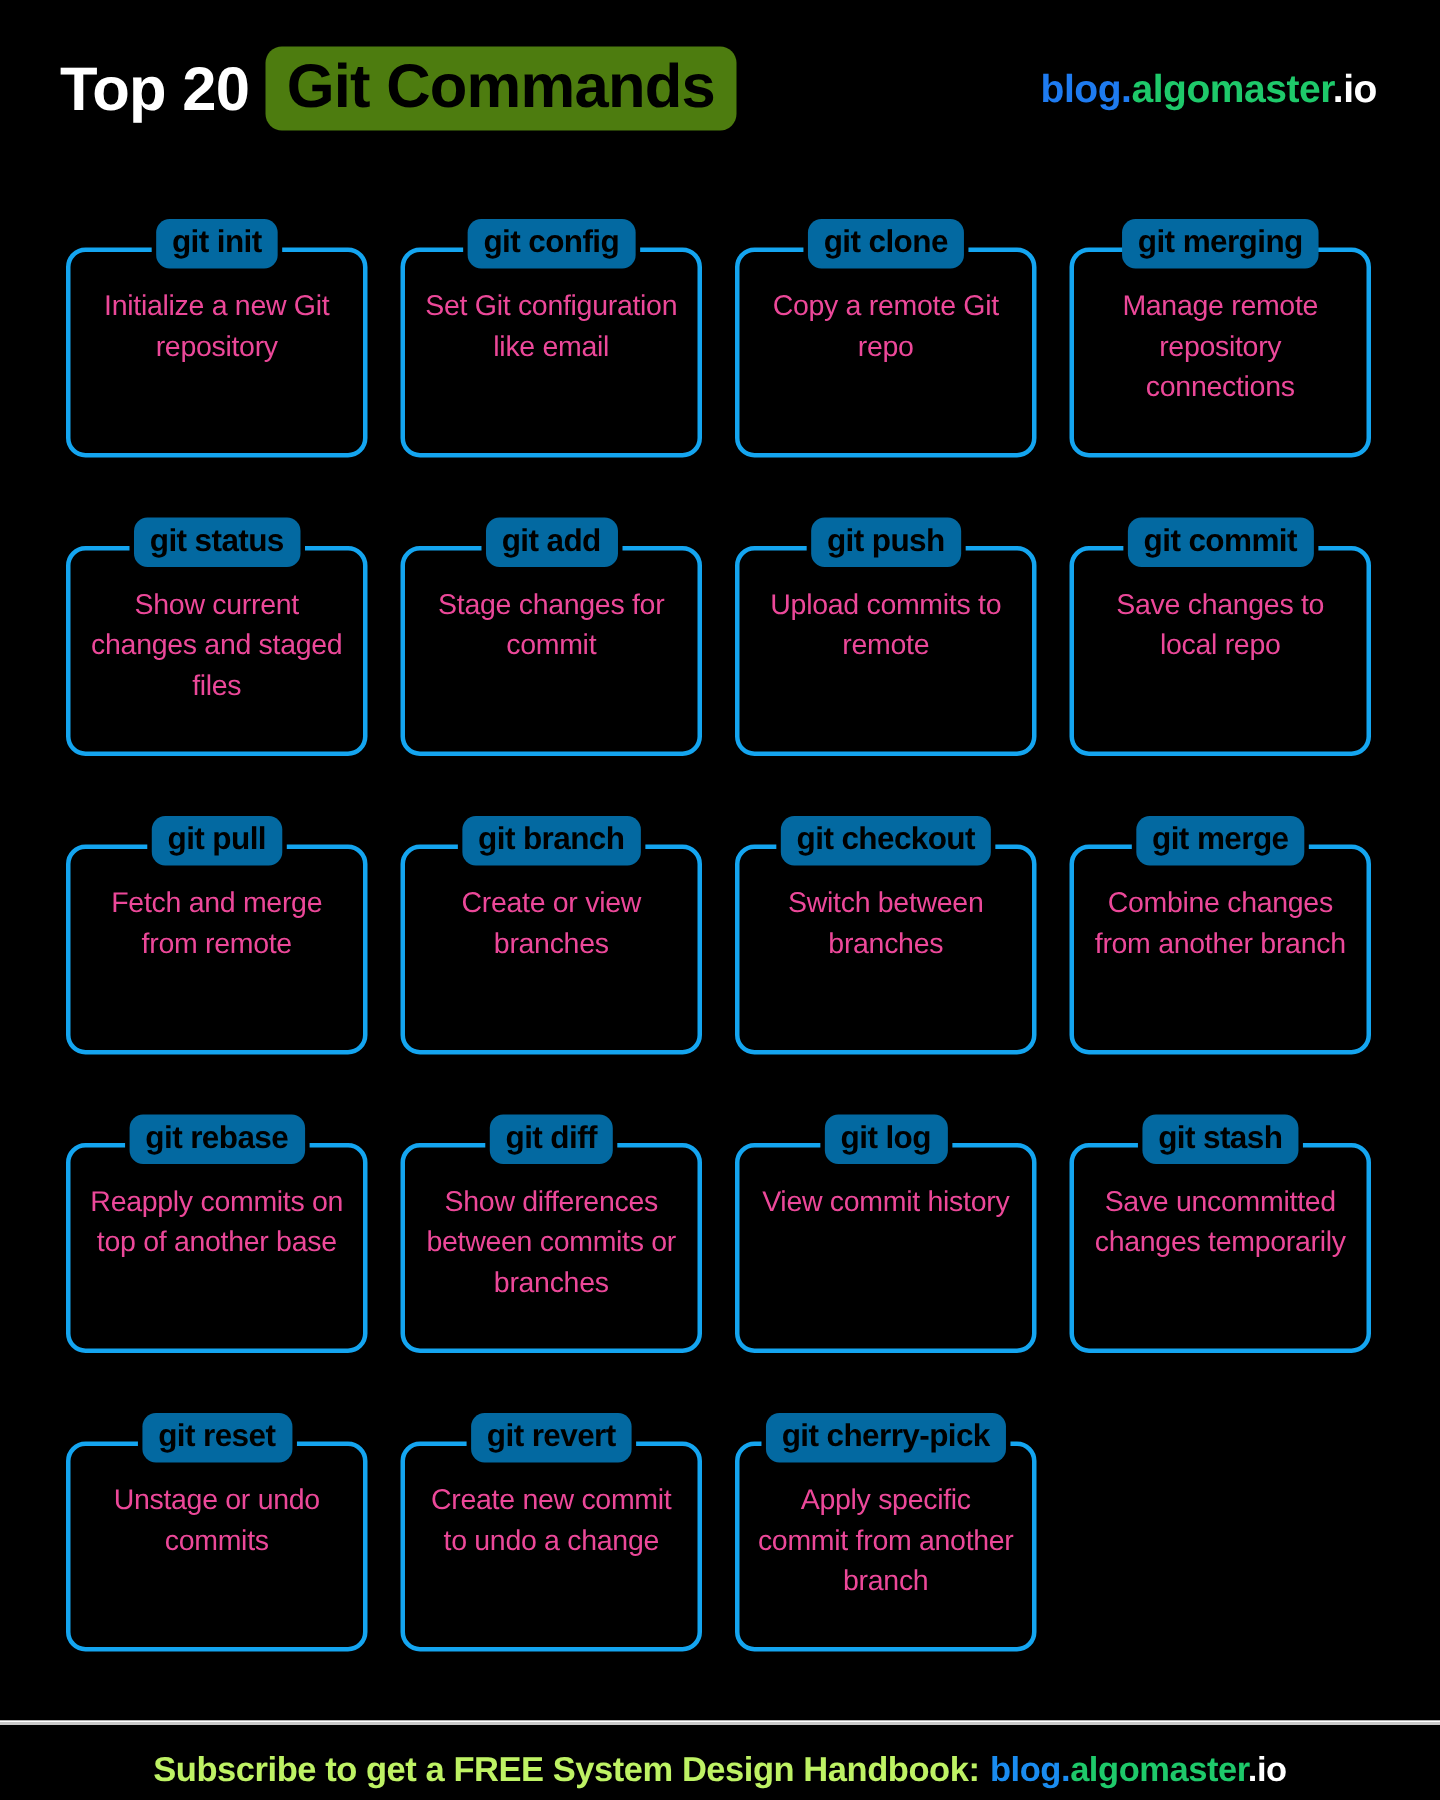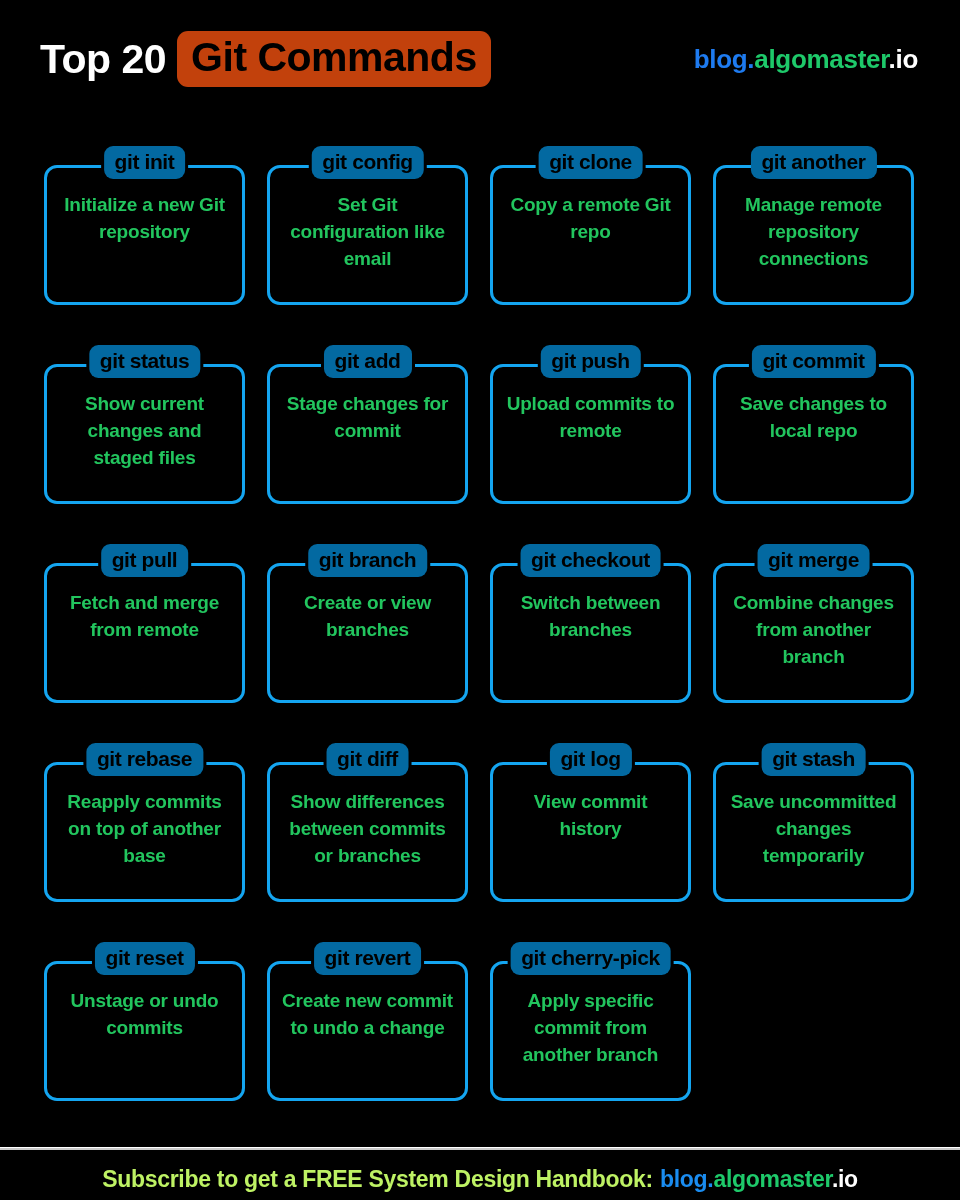--- a/index.html
+++ b/index.html
@@ -44,21 +44,21 @@
   }
   .title-plain {
     color: #ffffff;
     font-size: 41px;
     font-weight: bold;
     letter-spacing: -0.5px;
     padding-right: 11px;
   }
   .title-highlight {
     display: inline-block;
-    background: #c2410c;
+    background: #4d7c0f;
     color: #000000;
     font-size: 41px;
     font-weight: bold;
     letter-spacing: -0.5px;
     border-radius: 11px;
     padding: 6px 14px 9px 14px;
     line-height: 1.0;
   }
   .brand {
     font-size: 26px;
@@ -117,23 +117,23 @@
     font-weight: bold;
     letter-spacing: -0.4px;
     border-radius: 9px;
     padding: 5px 11px 7px 11px;
     line-height: 1.0;
     white-space: nowrap;
     z-index: 3;
   }
 
   .card-desc {
-    color: #22c55e;
+    color: #ec4899;
     font-size: 19px;
-    font-weight: bold;
+    font-weight: normal;
     line-height: 1.42;
     text-align: center;
     letter-spacing: -0.2px;
   }
 
   
   .footer-rule {
     position: absolute;
     left: 0;
     top: 1147px;
@@ -196,21 +196,21 @@
         <div class="badge">git config</div>
         <div class="card-desc">Set Git configuration like email</div>
       </div>
       <div class="card">
         <div class="card-notch" style="width: 110.75px;"></div>
         <div class="badge">git clone</div>
         <div class="card-desc">Copy a remote Git repo</div>
       </div>
       <div class="card">
         <div class="card-notch" style="width: 125.516px;"></div>
-        <div class="badge">git another</div>
+        <div class="badge">git merging</div>
         <div class="card-desc">Manage remote repository connections</div>
       </div>
       <div class="card">
         <div class="card-notch" style="width: 117.344px;"></div>
         <div class="badge">git status</div>
         <div class="card-desc">Show current changes and staged files</div>
       </div>
       <div class="card">
         <div class="card-notch" style="width: 94.0312px;"></div>
         <div class="badge">git add</div>

